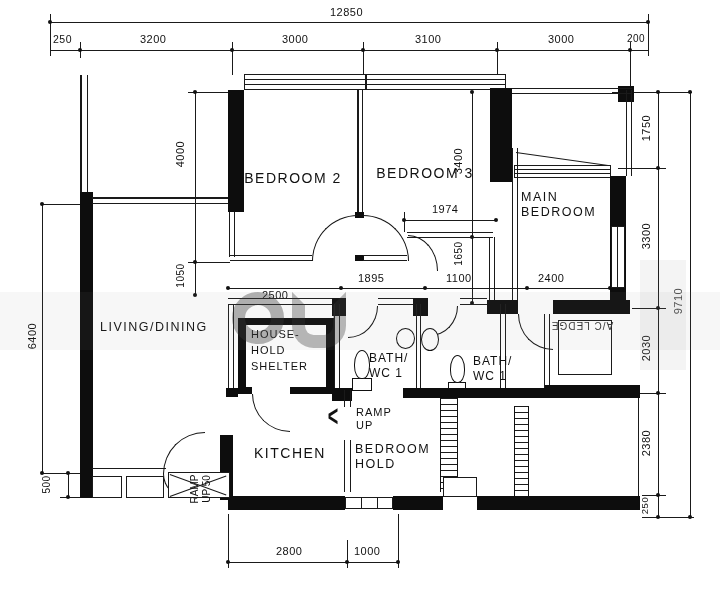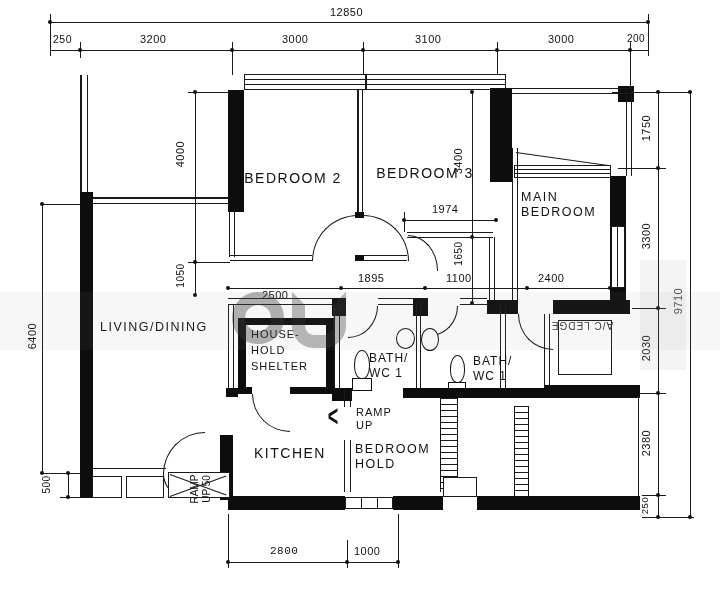--- a/index.html
+++ b/index.html
@@ -123,21 +123,21 @@
   <div class="dot" style="left:690px;top:517px;"></div>
   <div class="vdim" style="left:660px;top:295px;filter:blur(.6px);opacity:.8;">9710</div>
 
   <div class="l" style="left:228px;top:562px;width:170px;height:1px;"></div>
   <div class="l" style="left:228px;top:514px;width:1px;height:54px;"></div>
   <div class="l" style="left:347px;top:540px;width:1px;height:28px;"></div>
   <div class="l" style="left:398px;top:514px;width:1px;height:54px;"></div>
   <div class="dot" style="left:228px;top:562px;"></div>
   <div class="dot" style="left:347px;top:562px;"></div>
   <div class="dot" style="left:398px;top:562px;"></div>
-  <div class="dim" style="left:270px;top:545px;font-family:Liberation Mono, monospace;">2800</div>
+  <div class="dim" style="left:276px;top:545px;">2800</div>
   <div class="dim" style="left:354px;top:545px;">1000</div>
 
   <div class="l" style="left:80px;top:75px;width:2px;height:117px;"></div>
   <div class="l" style="left:87px;top:75px;width:1px;height:117px;"></div>
   <div class="w" style="left:80px;top:192px;width:13px;height:306px;"></div>
   <div class="l" style="left:92px;top:197px;width:140px;height:2px;"></div>
   <div class="l" style="left:92px;top:203px;width:140px;height:1px;"></div>
 
   <div class="tr" style="left:244px;top:74px;width:262px;height:16px;"></div>
   <div class="l" style="left:244px;top:79px;width:262px;height:1px;"></div>

